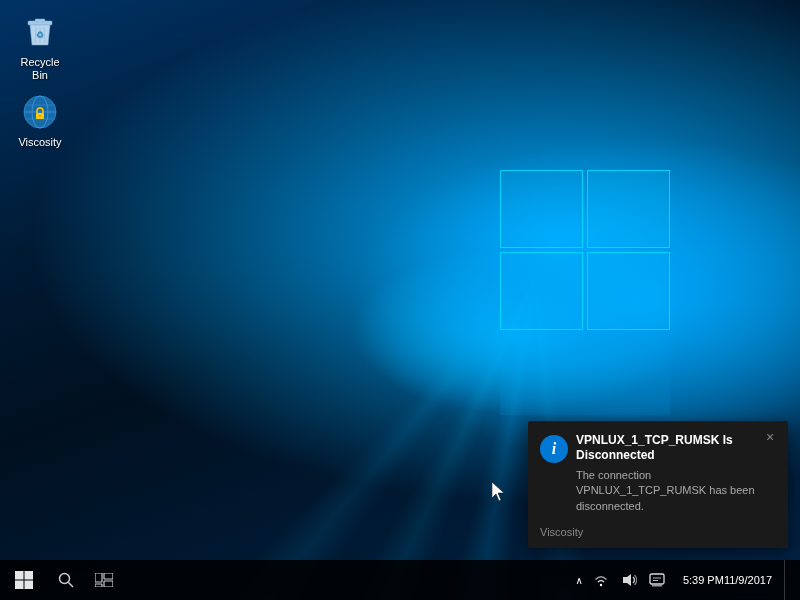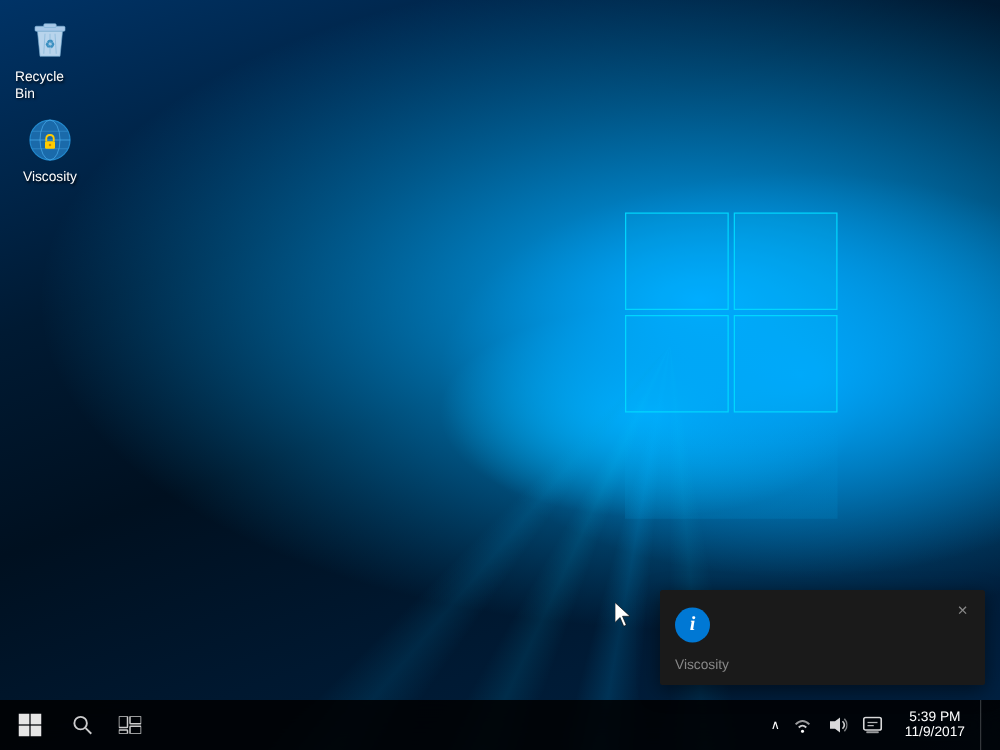--- a/index.html
+++ b/index.html
@@ -107,21 +107,21 @@
       height: 40px;
       display: flex;
       align-items: center;
       justify-content: center;
       margin-bottom: 4px;
     }
 
     .icon-label {
       color: white;
       font-size: 11px;
-      text-align: left;
+      text-align: center;
       text-shadow: 1px 1px 2px rgba(0,0,0,0.8);
       line-height: 1.2;
       word-break: break-word;
     }
 
     
     #taskbar {
       position: absolute;
       bottom: 0;
       left: 0;
@@ -188,21 +188,21 @@
       color: white;
       cursor: pointer;
       padding: 0 4px;
       height: 40px;
       display: flex;
       align-items: center;
     }
 
     .taskbar-clock {
       display: flex;
-      flex-direction: column;
+      flex-direction: row;
       align-items: center;
       justify-content: center;
       color: white;
       font-size: 11px;
       padding: 0 12px;
       height: 40px;
       cursor: pointer;
       min-width: 60px;
     }
 
@@ -361,20 +361,22 @@
       </svg>
     </div>
     <span class="icon-label">Viscosity</span>
   </div>
 
   <div id="notification">
 
     <div class="notification-header">
       <div class="notification-icon-area">i</div>
       <div class="notification-content">
+        <div class="notification-title">VPNLUX_1_TCP_RUMSK Is Disconnected</div>
+        <div class="notification-body">The connection VPNLUX_1_TCP_RUMSK has been disconnected.</div>
       </div>
     </div>
 
     <div class="notification-app">Viscosity</div>
 
     <div class="notification-close">×</div>
   </div>
 
   <div class="cursor" style="bottom: 98px; right: 296px;">
     <svg width="12" height="20" viewBox="0 0 12 20">

